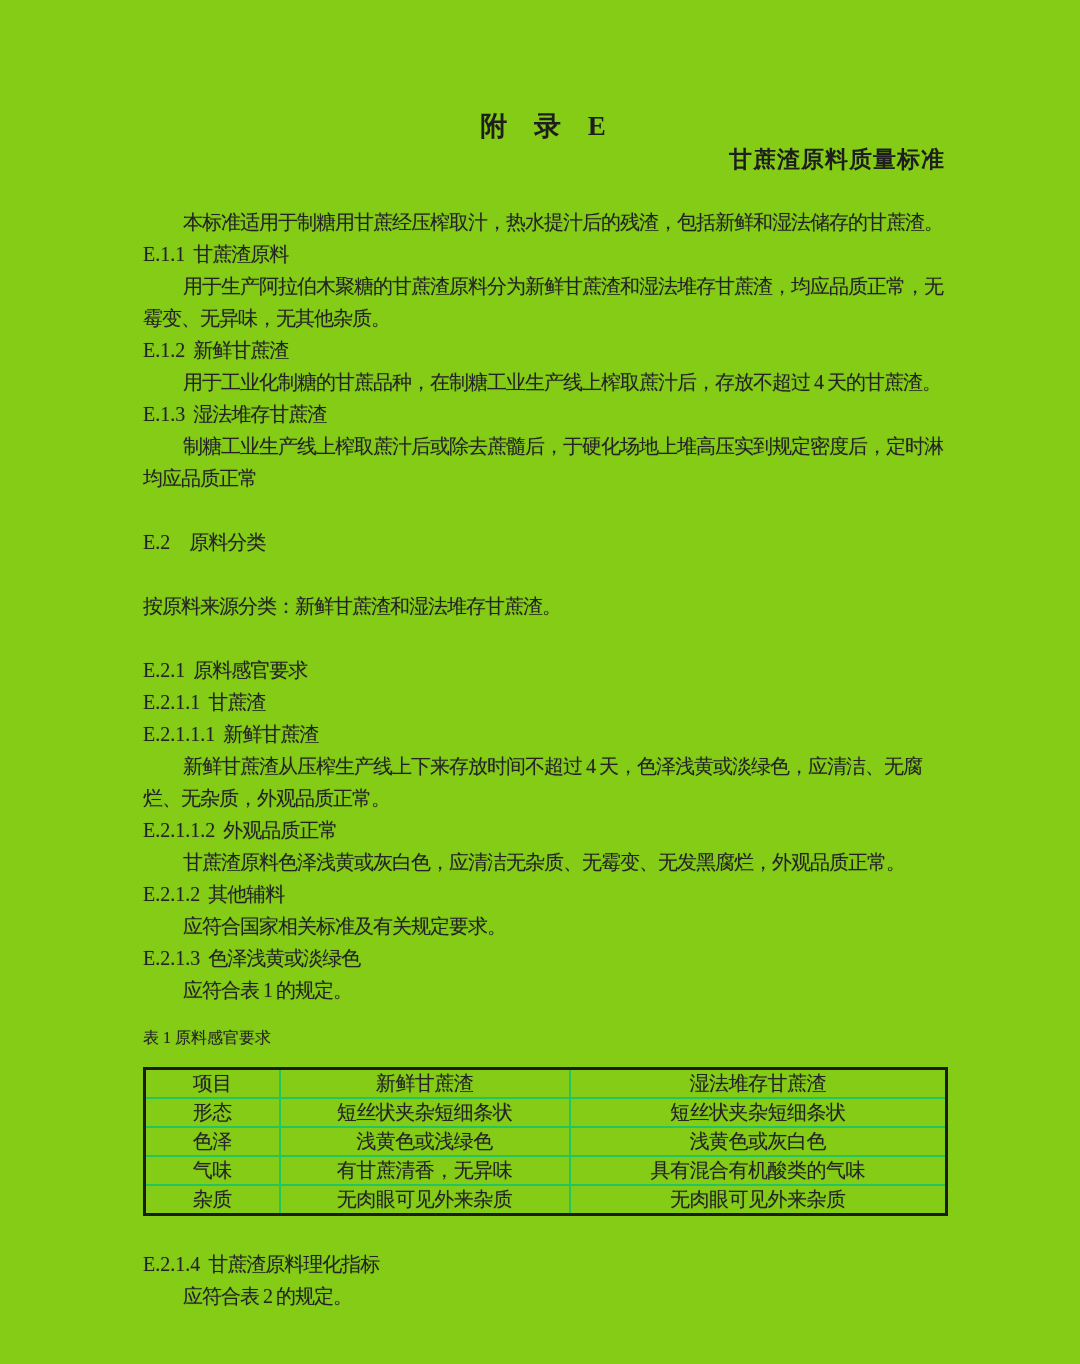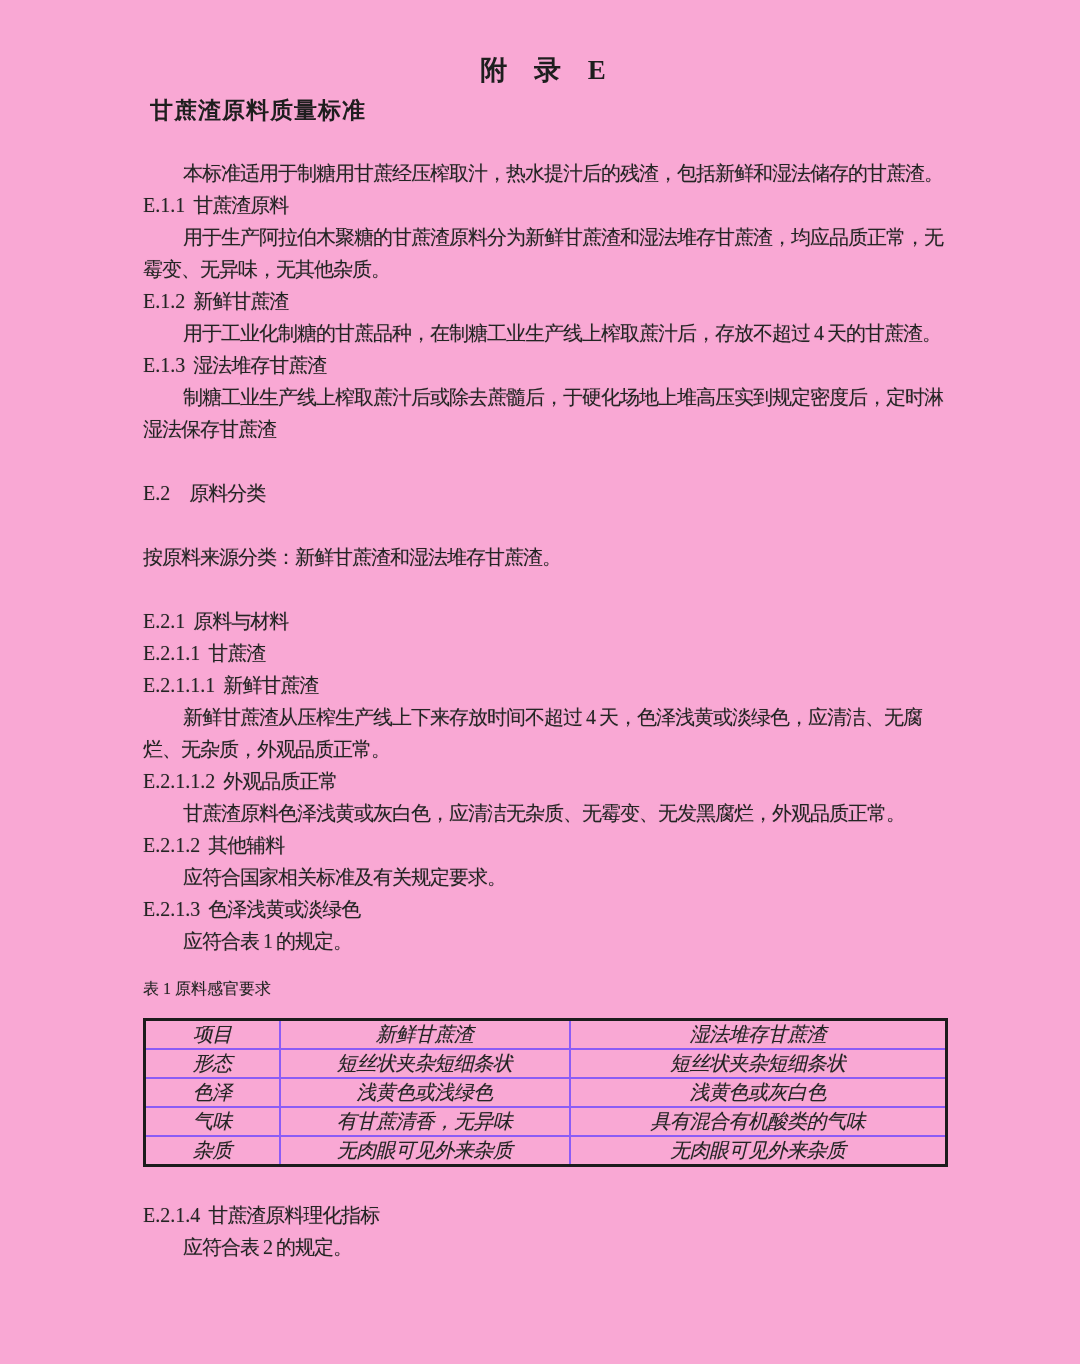--- a/index.html
+++ b/index.html
@@ -12,40 +12,40 @@
     height: 1364px;
     overflow: hidden;
     font-family: "Liberation Serif", "DejaVu Serif", serif;
     color: #242424;
   }
   .page {
     position: relative;
     box-sizing: border-box;
     width: 1080px;
     height: 1364px;
-    padding: 52px 135px 0 143px;
-    background: #f9a8d4;
+    padding: 108px 135px 0 143px;
+    background: #84cc16;
   }
   .apdx-title {
     margin: 0;
     font-size: 27px;
     font-weight: bold;
     line-height: 36px;
     text-align: center;
     letter-spacing: 2px;
     word-spacing: 16px;
     color: #1e1e1e;
   }
   .apdx-subtitle {
-    margin: 7px;
+    margin: 0;
     font-family: "Liberation Sans", "DejaVu Sans", sans-serif;
     font-size: 23px;
     font-weight: bold;
     line-height: 30px;
-    text-align: left;
+    text-align: right;
     letter-spacing: 1px;
     color: #1e1e1e;
   }
   .line {
     margin: 0;
     font-size: 20px;
     line-height: 32px;
     letter-spacing: -1px;
     white-space: nowrap;
     text-shadow: 0 0 1px rgba(70,70,70,0.35);
@@ -64,32 +64,31 @@
     text-shadow: 0 0 1px rgba(70,70,70,0.35);
   }
   table.sensory {
     margin-top: 13px;
     width: 802px;
     border-collapse: collapse;
     border: 3px solid #1c1c1c;
     table-layout: fixed;
   }
   table.sensory td, table.sensory th {
-    border: 2px solid #8b5cf6;
+    border: 2px solid #22c55e;
     height: 27px;
     padding: 0 6px;
     text-align: center;
     vertical-align: middle;
     font-size: 20px;
     font-weight: normal;
     letter-spacing: -0.5px;
     white-space: nowrap;
     overflow: hidden;
     text-shadow: 0 0 1px rgba(70,70,70,0.35);
-    font-style: italic;
   }
 </style>
 </head>
 <body>
 
 <div class="page">
 
   <h1 class="apdx-title">附 录 E</h1>
   <h2 class="apdx-subtitle">甘蔗渣原料质量标准</h2>
 
@@ -98,27 +97,27 @@
 
   <p class="line"><span class="lbl">E.1.1</span><span>甘蔗渣原料</span></p>
   <p class="line indent">用于生产阿拉伯木聚糖的甘蔗渣原料分为新鲜甘蔗渣和湿法堆存甘蔗渣，均应品质正常，无</p>
   <p class="line">霉变、无异味，无其他杂质。</p>
 
   <p class="line"><span class="lbl">E.1.2</span><span>新鲜甘蔗渣</span></p>
   <p class="line indent">用于工业化制糖的甘蔗品种，在制糖工业生产线上榨取蔗汁后，存放不超过 4 天的甘蔗渣。</p>
 
   <p class="line"><span class="lbl">E.1.3</span><span>湿法堆存甘蔗渣</span></p>
   <p class="line indent">制糖工业生产线上榨取蔗汁后或除去蔗髓后，于硬化场地上堆高压实到规定密度后，定时淋</p>
-  <p class="line">湿法保存甘蔗渣</p>
+  <p class="line">均应品质正常</p>
 
   <p class="line mt-blank"><span class="lbl-wide">E.2</span><span>原料分类</span></p>
 
   <p class="line mt-blank">按原料来源分类：新鲜甘蔗渣和湿法堆存甘蔗渣。</p>
 
-  <p class="line mt-blank"><span class="lbl">E.2.1</span><span>原料与材料</span></p>
+  <p class="line mt-blank"><span class="lbl">E.2.1</span><span>原料感官要求</span></p>
   <p class="line"><span class="lbl">E.2.1.1</span><span>甘蔗渣</span></p>
   <p class="line"><span class="lbl">E.2.1.1.1</span><span>新鲜甘蔗渣</span></p>
   <p class="line indent">新鲜甘蔗渣从压榨生产线上下来存放时间不超过 4 天，色泽浅黄或淡绿色，应清洁、无腐</p>
   <p class="line">烂、无杂质，外观品质正常。</p>
 
   <p class="line"><span class="lbl">E.2.1.1.2</span><span>外观品质正常</span></p>
   <p class="line indent">甘蔗渣原料色泽浅黄或灰白色，应清洁无杂质、无霉变、无发黑腐烂，外观品质正常。</p>
 
   <p class="line"><span class="lbl">E.2.1.2</span><span>其他辅料</span></p>
   <p class="line indent">应符合国家相关标准及有关规定要求。</p>

